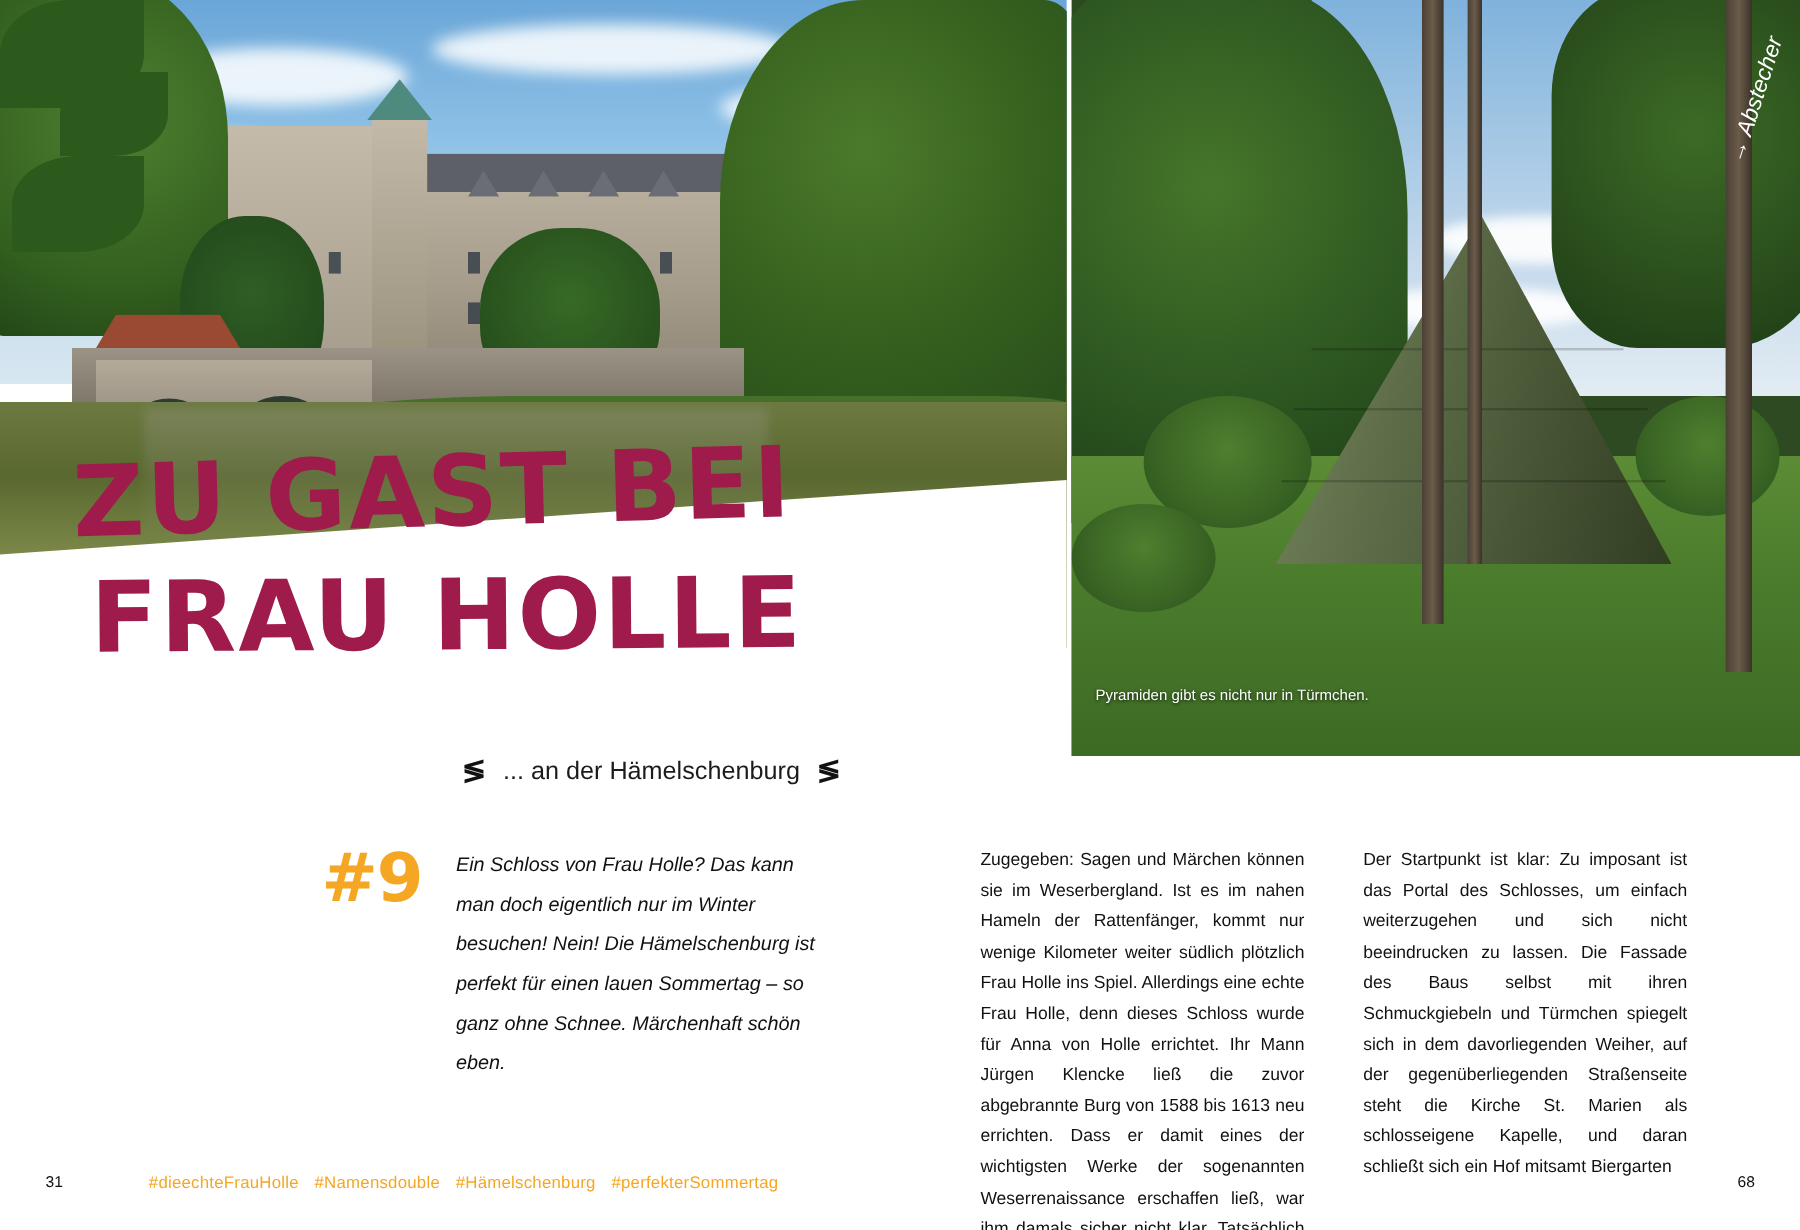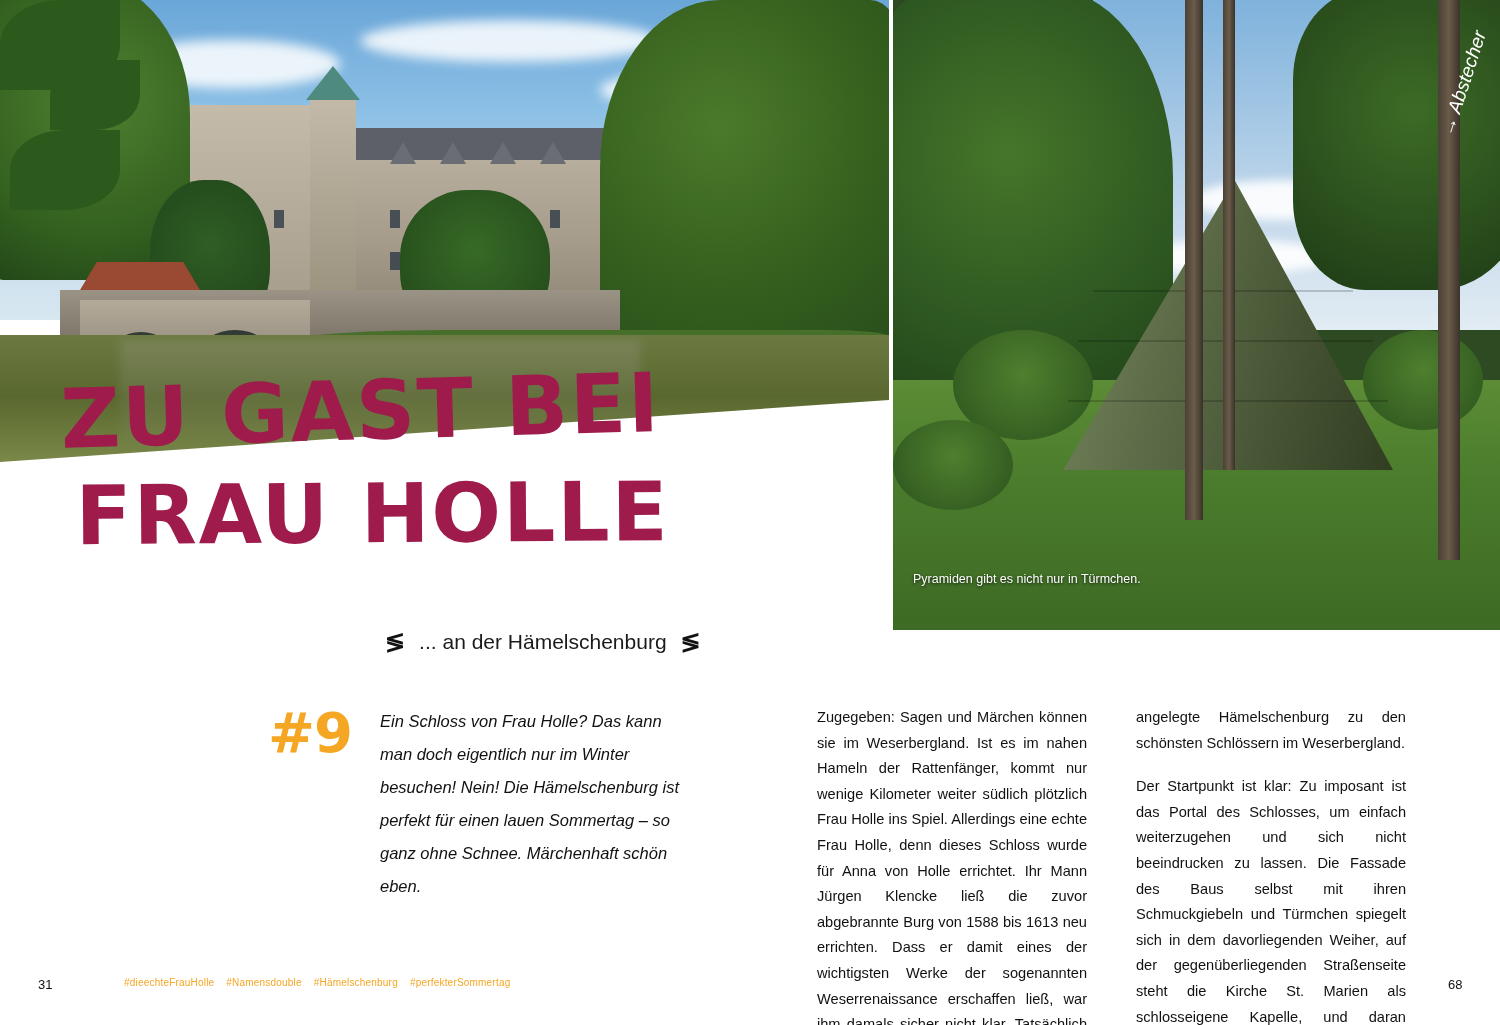--- a/index.html
+++ b/index.html
@@ -228,21 +228,21 @@
   .col-2{left:1136px;}
 
   
   .folio{
     position:absolute;top:977px;font-size:13px;color:#111;
   }
   .folio-l{left:38px;}
   .folio-r{left:1448px;}
   .hashtags{
     position:absolute;left:124px;top:977px;
-    color:#f5a623;font-size:10px;letter-spacing:.2px;
+    color:#f5a623;font-size:14px;letter-spacing:.2px;
   }
   .hashtags span{margin-right:9px;}
 </style>
 </head>
 <body>
 
 <div class="left-photo">
   <div class="sky"></div>
   <div class="cloud c1"></div>
   <div class="cloud c2"></div>
@@ -333,21 +333,20 @@
   <div class="rp-trunk tr3"></div>
   <div class="abstecher">→ Abstecher</div>
   <div class="caption">Pyramiden gibt es nicht nur in Türmchen.</div>
 </div>
 
 <div class="col col-1">
   <p>Zugegeben: Sagen und Märchen können sie im Weserbergland. Ist es im nahen Hameln der Rattenfänger, kommt nur wenige Kilometer weiter südlich plötzlich Frau Holle ins Spiel. Allerdings eine echte Frau Holle, denn dieses Schloss wurde für Anna von Holle errichtet. Ihr Mann Jürgen Klencke ließ die zuvor abgebrannte Burg von 1588 bis 1613 neu errichten. Dass er damit eines der wichtigsten Werke der sogenannten Weserrenaissance erschaffen ließ, war ihm damals sicher nicht klar. Tatsächlich zählt die als Wasserschloss</p>
 </div>
 
 <div class="col col-2">
-  <p>angelegte Hämelschenburg zu den schönsten Schlössern im Weserbergland.</p>
   <p>Der Startpunkt ist klar: Zu imposant ist das Portal des Schlosses, um einfach weiterzugehen und sich nicht beeindrucken zu lassen. Die Fassade des Baus selbst mit ihren Schmuckgiebeln und Türmchen spiegelt sich in dem davorliegenden Weiher, auf der gegenüberliegenden Straßenseite steht die Kirche St. Marien als schlosseigene Kapelle, und daran schließt sich ein Hof mitsamt Biergarten</p>
 </div>
 
 <div class="folio folio-l">31</div>
 <div class="folio folio-r">68</div>
 
 <div class="hashtags">
   <span>#dieechteFrauHolle</span>
   <span>#Namensdouble</span>
   <span>#Hämelschenburg</span>

